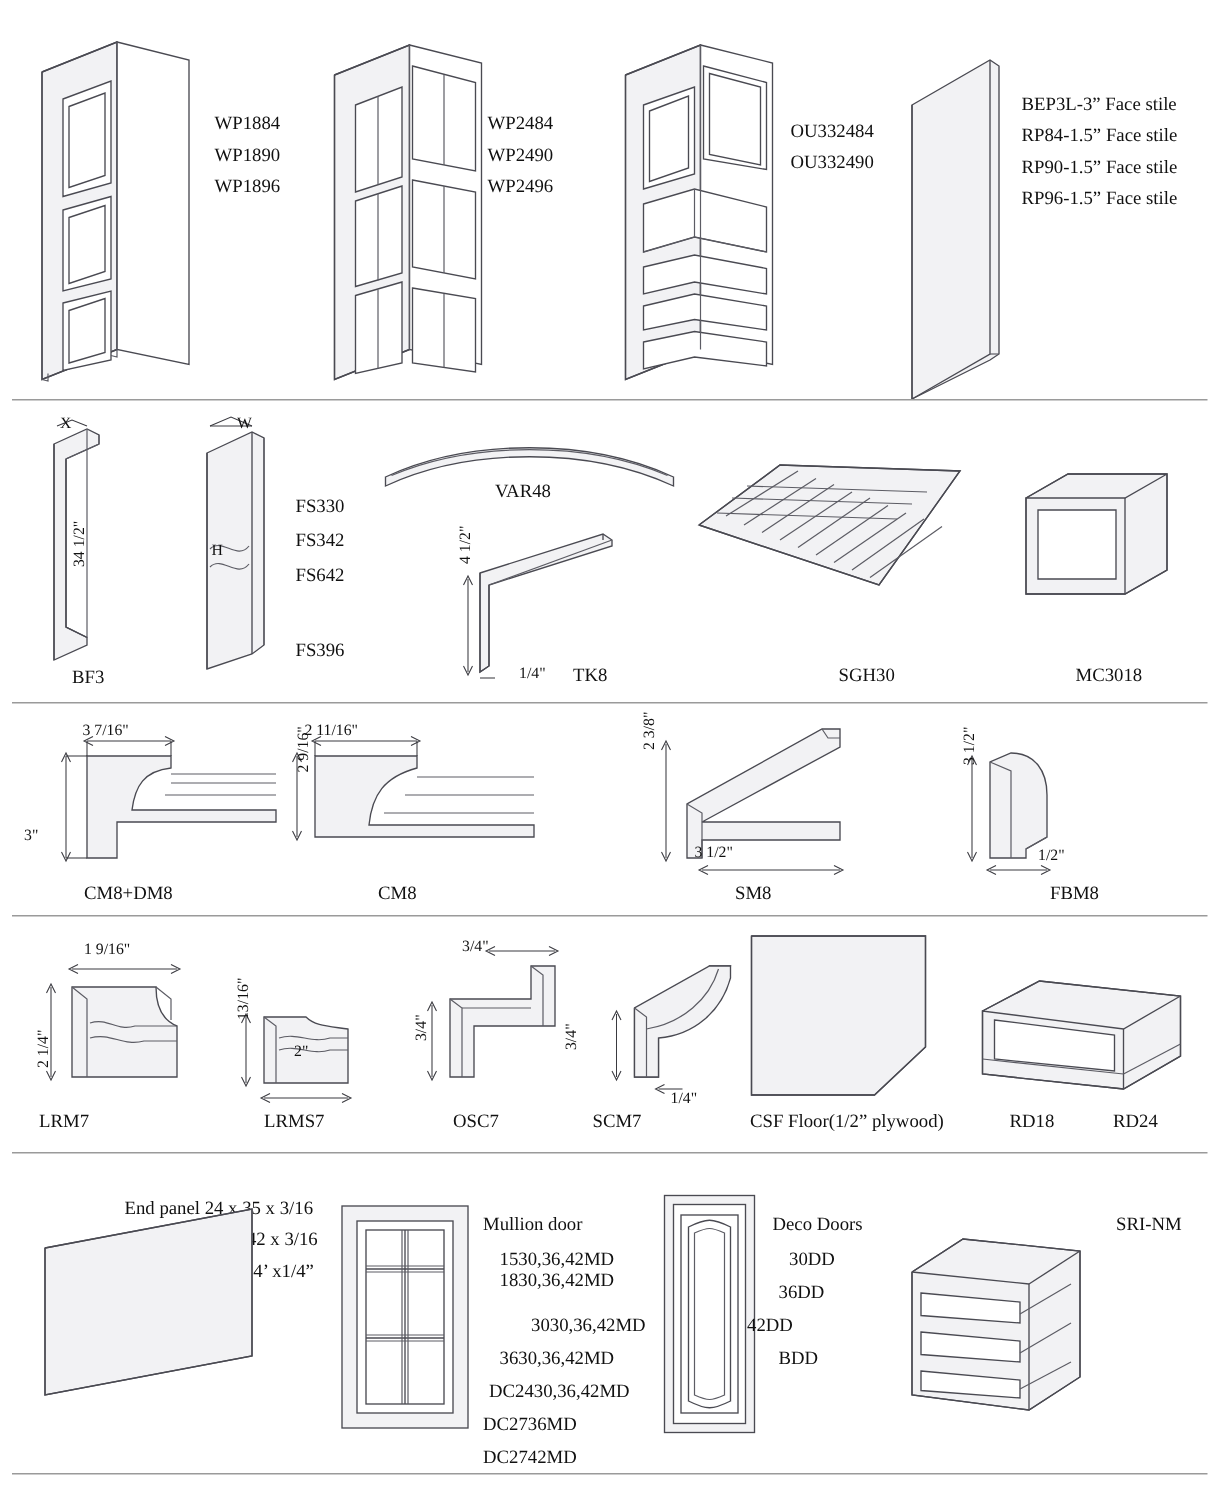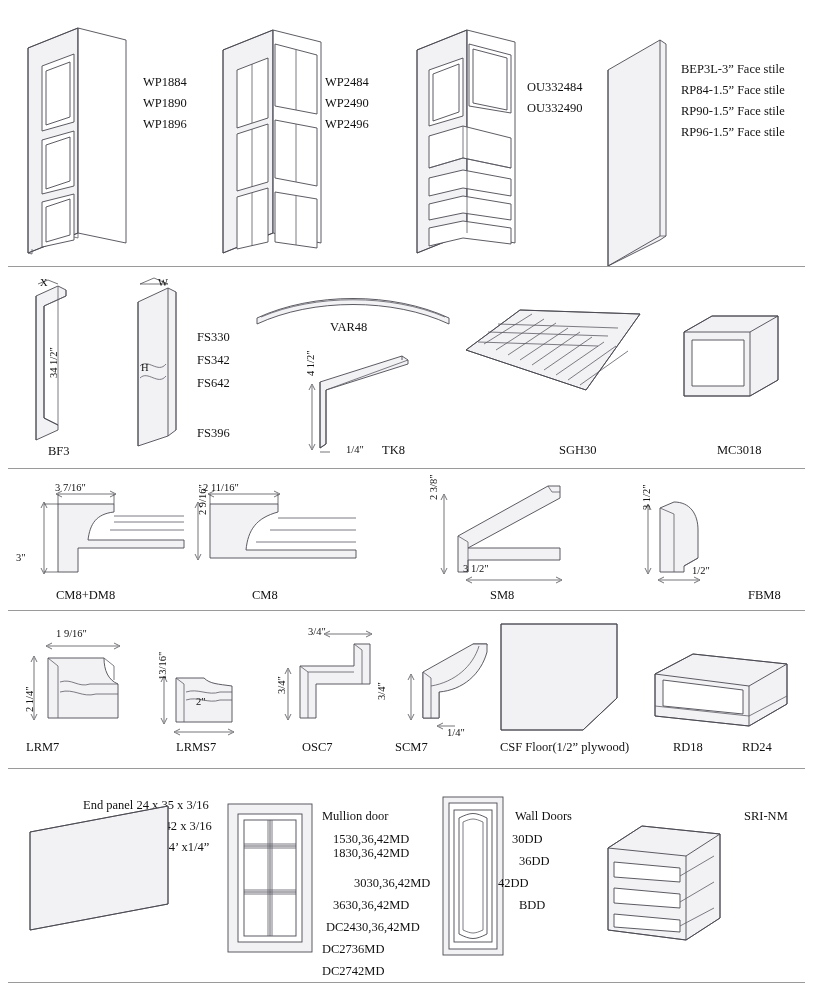--- a/index.html
+++ b/index.html
@@ -234,21 +234,21 @@
     <polyline class="ln2" points="78,78 64,86"></polyline>
     <line class="dim" x1="28" y1="26" x2="28" y2="92"></line>
     <polyline class="dim" points="25,30 28,24 31,30"></polyline>
     <polyline class="dim" points="25,88 28,94 31,88"></polyline>
     <line class="dim" x1="40" y1="100" x2="78" y2="100"></line>
     <polyline class="dim" points="44,97 38,100 44,103"></polyline>
     <polyline class="dim" points="74,97 80,100 74,103"></polyline>
   </svg>
   <div class="lbl xs" style="left:641px;top:510px;transform:rotate(-90deg);transform-origin:left top;">3 1/2"</div>
   <div class="lbl xs" style="left:692px;top:565px;">1/2"</div>
-  <div class="lbl" style="left:700px;top:588px;margin-left:48px;">FBM8</div>
+  <div class="lbl" style="left:700px;top:588px;">FBM8</div>
 
   <div class="divider" style="top:610px;"></div>
 
   <svg style="left:18px;top:622px;" width="130" height="120" viewBox="0 0 130 120">
     <path class="fillg" d="M30,36 L30,96 L100,96 L100,62 C90,58 86,48 86,36 Z"></path>
     <polyline class="ln2" points="30,36 40,44 40,96"></polyline>
     <polyline class="ln2" points="86,36 96,44 96,58"></polyline>
     <path class="ln2" d="M42,60 C54,56 60,66 72,62 L100,62"></path>
     <path class="ln2" d="M42,70 C56,66 64,76 78,72 L100,72"></path>
     <line class="dim" x1="30" y1="24" x2="100" y2="24"></line>
@@ -360,22 +360,22 @@
   <div class="lbl" style="left:322px;top:942px;">DC2736MD</div>
   <div class="lbl" style="left:322px;top:964px;">DC2742MD</div>
 
   <svg style="left:438px;top:792px;" width="70" height="168" viewBox="0 0 70 168">
     <rect class="fillg" x="5" y="5" width="60" height="158"></rect>
     <rect class="fillw" x="11" y="11" width="48" height="146"></rect>
     <rect class="fillw" x="16" y="18" width="38" height="132"></rect>
     <path class="fillw" d="M21,26 C33,20 37,20 49,26 L49,142 C37,148 33,148 21,142 Z"></path>
     <path class="ln2" d="M25,30 C34,26 36,26 45,30 L45,138 C36,142 34,142 25,138 Z"></path>
   </svg>
-  <div class="lbl" style="left:515px;top:809px;">Wall Doors</div>
-  <div class="lbl" style="left:512px;top:832px;text-align:center;">30DD</div>
+  <div class="lbl" style="left:515px;top:809px;">Deco Doors</div>
+  <div class="lbl" style="left:526px;top:832px;text-align:center;">30DD</div>
   <div class="lbl" style="left:519px;top:854px;">36DD</div>
   <div class="lbl" style="left:498px;top:876px;">42DD</div>
   <div class="lbl" style="left:519px;top:898px;">BDD</div>
 
   <svg style="left:596px;top:820px;" width="140" height="130" viewBox="0 0 140 130">
     <polygon class="fillg" points="12,28 46,6 124,14 124,98 90,120 12,110"></polygon>
     <polyline class="ln" points="12,28 46,6 124,14 124,98 90,120 12,110 12,28"></polyline>
     <line class="ln" x1="90" y1="36" x2="90" y2="120"></line>
     <line class="ln" x1="12" y1="28" x2="90" y2="36"></line>
     <line class="ln" x1="90" y1="36" x2="124" y2="14"></line>

